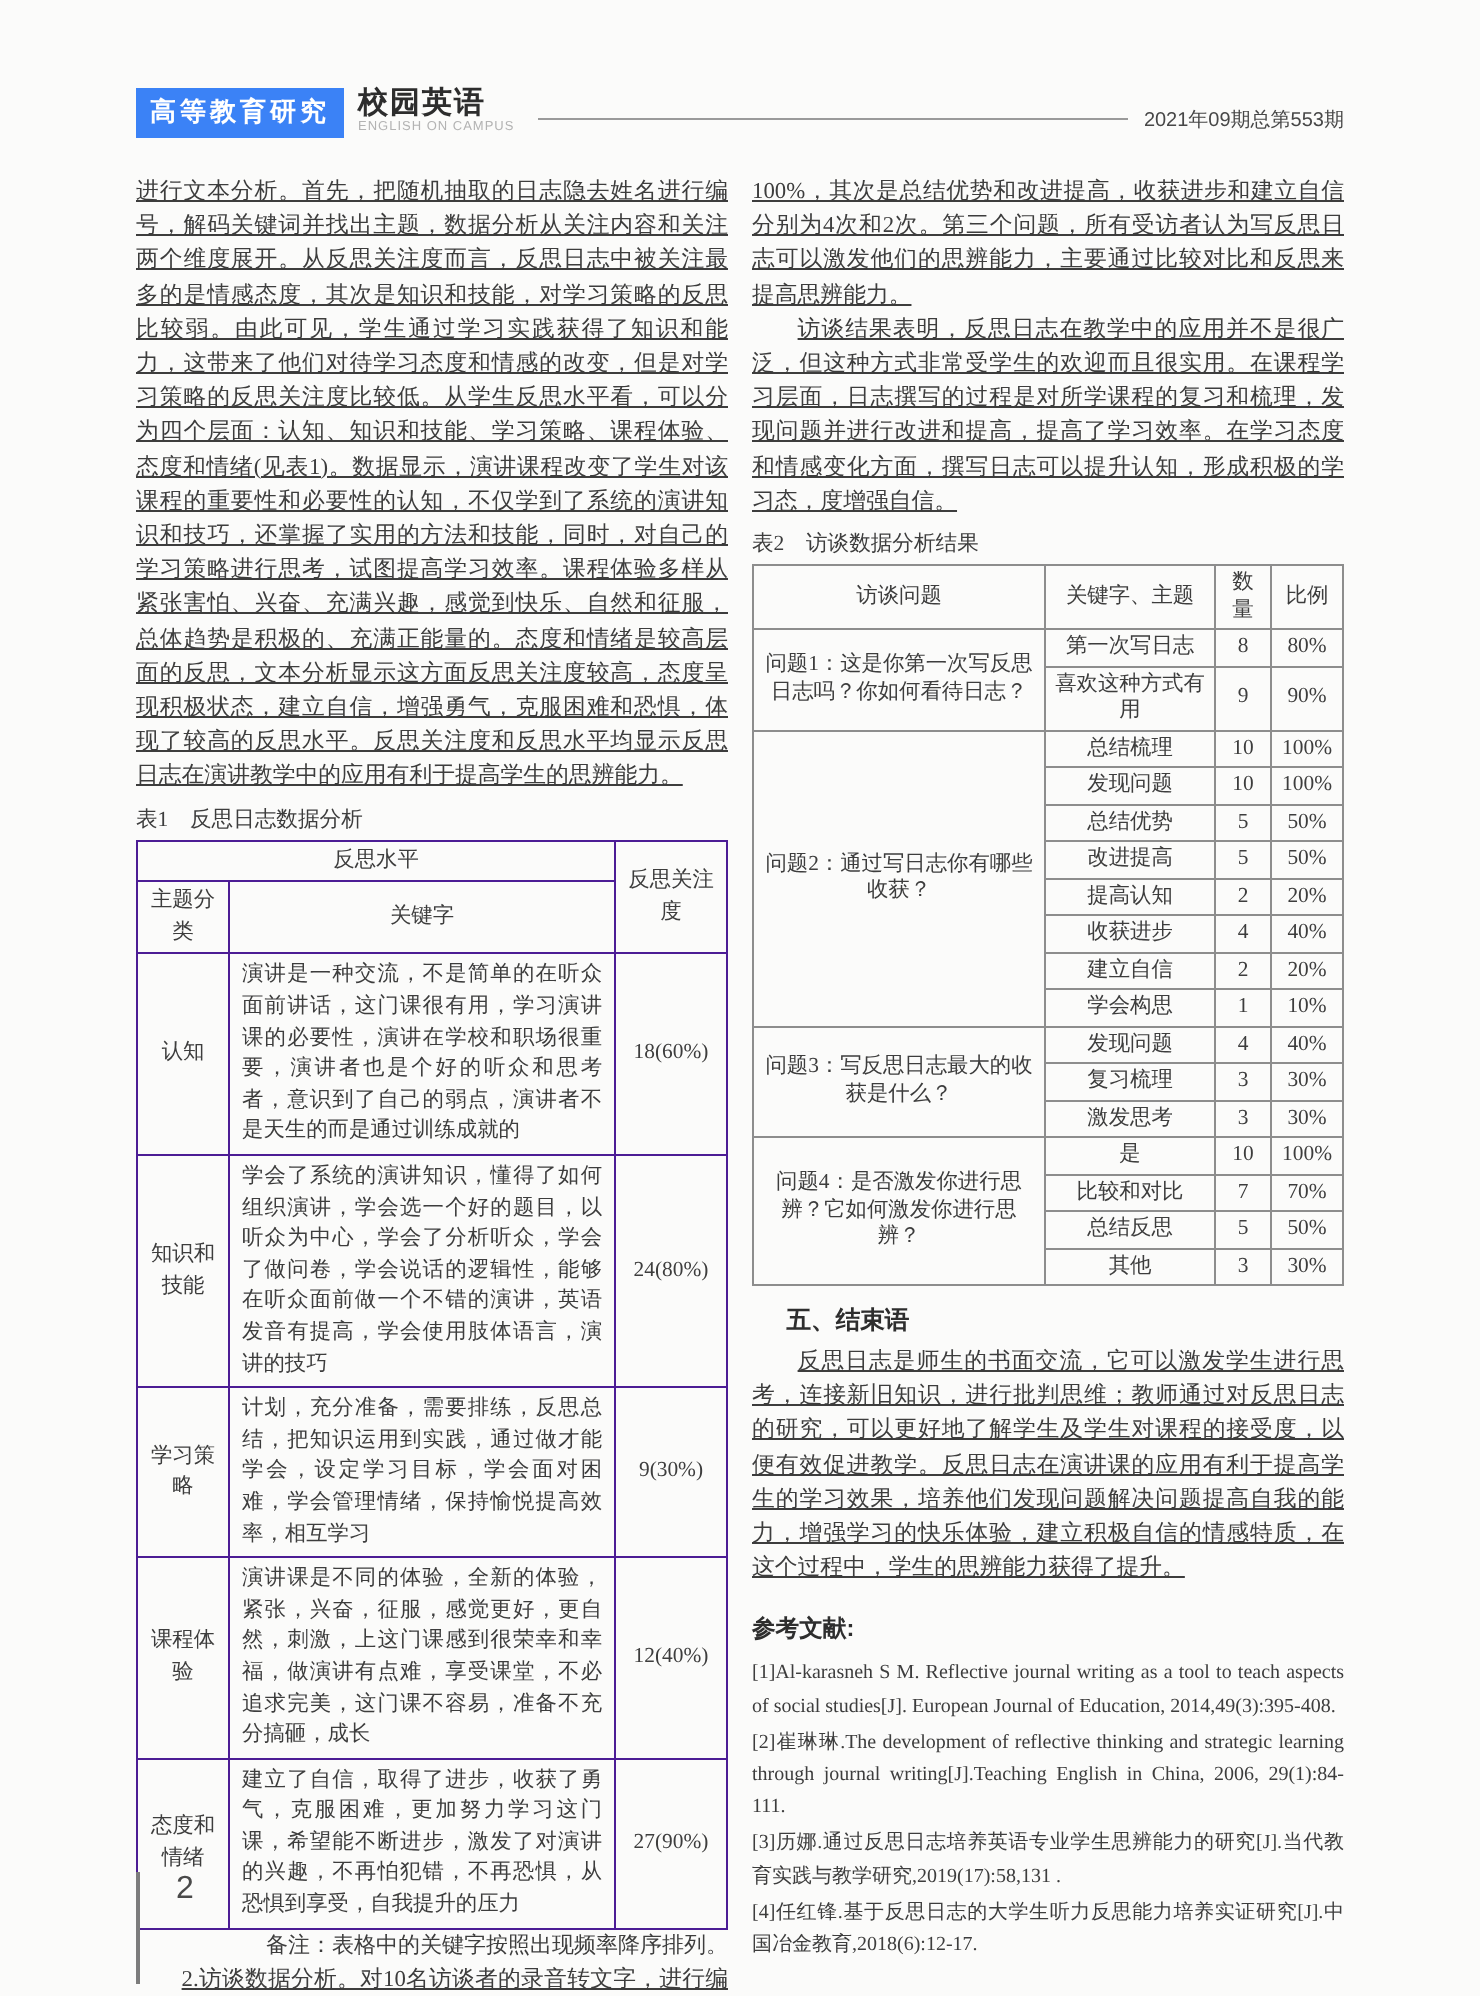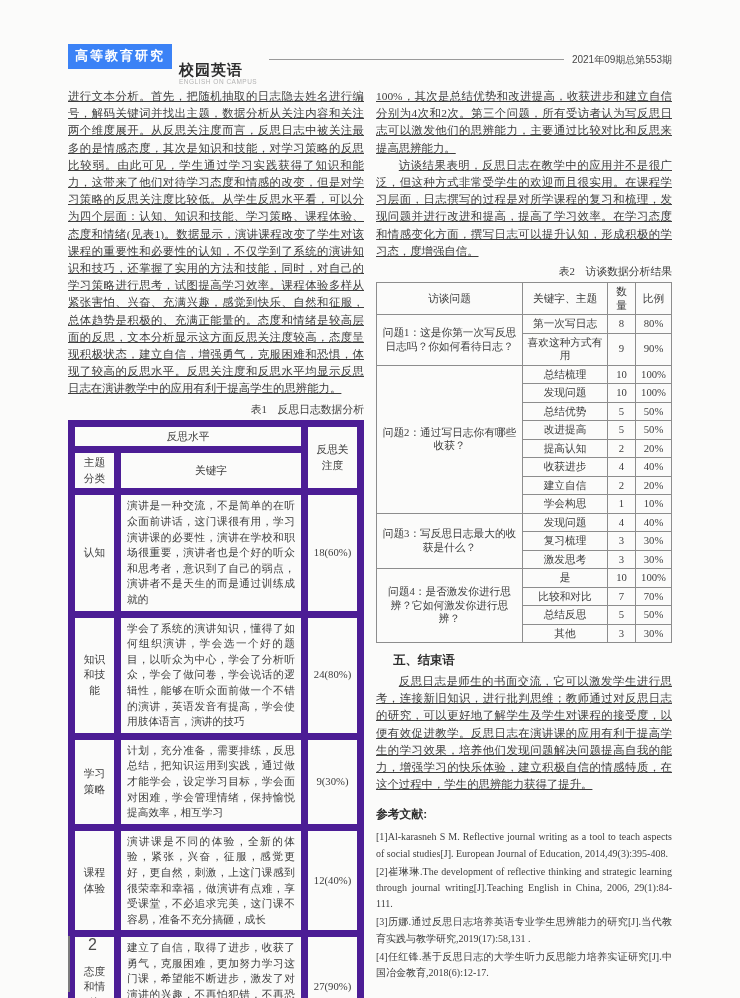--- a/index.html
+++ b/index.html
@@ -5,38 +5,38 @@
   html,body{margin:0;padding:0;}
   body{
     width:740px;height:998px;position:relative;overflow:hidden;
     background:#fbfbfa;color:#3d3d3d;
     font-family:"Liberation Serif","DejaVu Serif",serif;
   }
   
   .page-header{position:absolute;top:44px;left:68px;width:604px;display:flex;align-items:flex-start;}
   .badge{background:#3b82f6;color:#ffffff;font-family:"Liberation Sans","DejaVu Sans",sans-serif;
     font-weight:bold;font-size:13px;letter-spacing:2px;padding:3px 7px 4px;white-space:nowrap;}
-  .logo{margin-left:7px;line-height:1;margin-top:18px;}
+  .logo{margin-left:7px;line-height:1;}
   .logo-cn{font-family:"Liberation Sans","DejaVu Sans",sans-serif;font-weight:bold;font-size:15px;
     color:#2d2d2d;letter-spacing:1px;}
   .logo-en{font-family:"Liberation Sans","DejaVu Sans",sans-serif;font-size:6.5px;color:#b3b3b3;
     letter-spacing:.5px;margin-top:2px;}
   .header-rule{flex:1;height:1px;background:#9a9a9a;margin:15px 8px 0 12px;}
   .issue{font-family:"Liberation Sans","DejaVu Sans",sans-serif;font-size:10px;color:#474747;
     margin-top:9px;white-space:nowrap;}
   
   .content{position:absolute;top:88px;left:68px;width:604px;display:flex;gap:12px;}
   .col{width:296px;}
   p.body-text{margin:0;font-size:11.4px;line-height:17.2px;text-align:justify;text-decoration:underline;}
   p.indent{text-indent:2em;}
   
-  .table-title{text-align:right;font-size:10.8px;margin:5px 0 3px;color:#3d3d3d;}
+  .table-title{text-align:left;font-size:10.8px;margin:5px 0 3px;color:#3d3d3d;}
   table{border-collapse:collapse;width:100%;color:#3d3d3d;table-layout:fixed;}
   .t1{font-size:10.7px;line-height:15.6px;}
-  .t1 td{border:7px solid #4c1d95;padding:2px 4px;}
+  .t1 td{border:1px solid #4c1d95;padding:2px 4px;}
   .t1 td.c{text-align:center;vertical-align:middle;}
   .t1 td.kw{text-align:justify;padding:3px 6px;}
   .t2{font-size:10.7px;line-height:13.5px;margin-top:1px;}
   .t2 td{border:1px solid #8d8d8d;padding:2px 3px;text-align:center;vertical-align:middle;}
   .t2 td.q{padding:2px 5px;}
   .note{font-size:11px;margin:0 0 2px;text-indent:1.6em;text-align:right;}
   
   .sec-heading{font-family:"Liberation Sans","DejaVu Sans",sans-serif;font-weight:bold;
     font-size:12.3px;color:#2e2e2e;margin:9px 0 4px;text-indent:1.4em;}
   .ref-heading{font-family:"Liberation Sans","DejaVu Sans",sans-serif;font-weight:bold;

